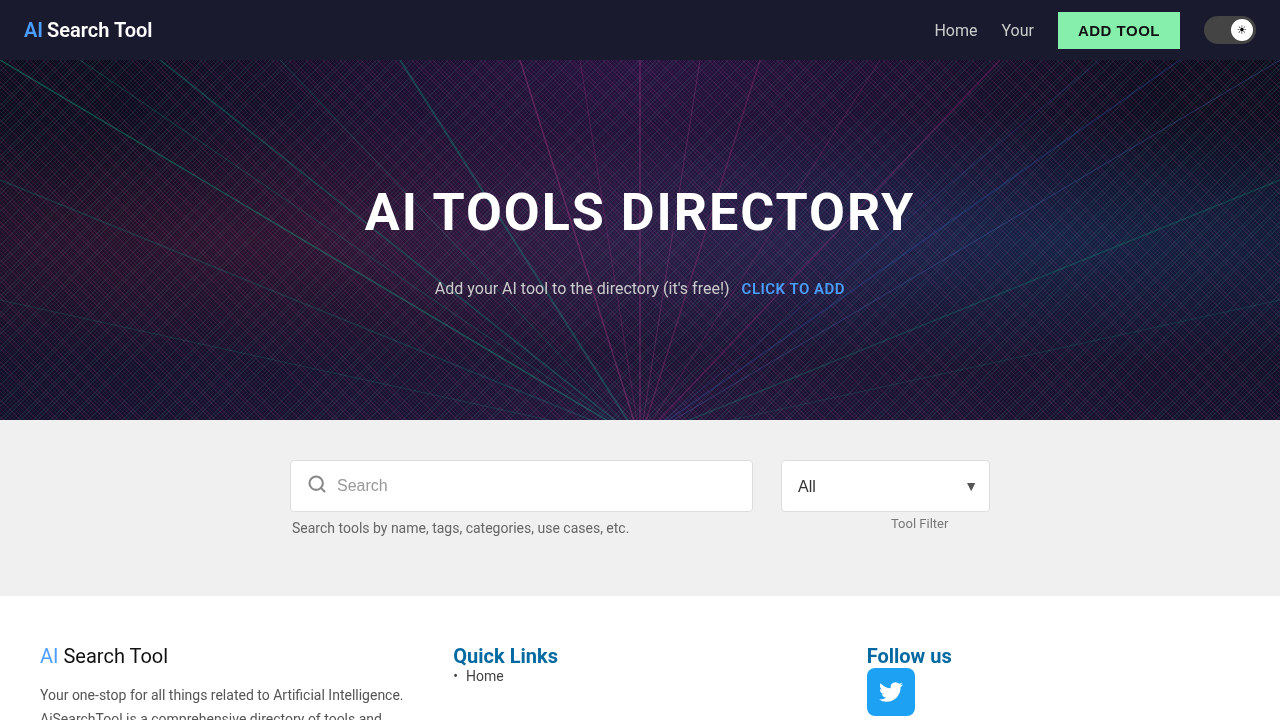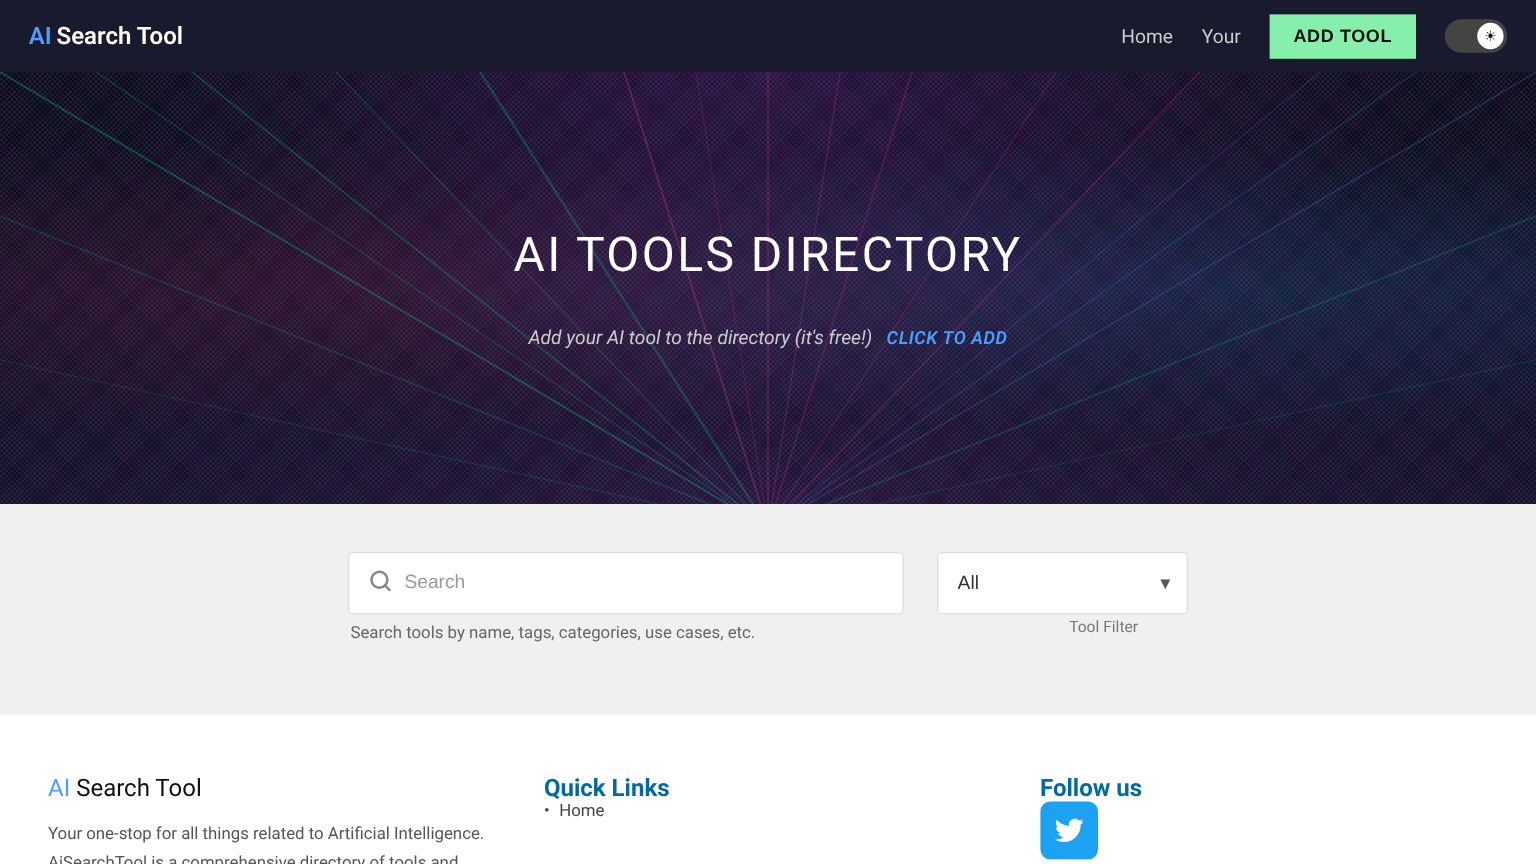--- a/index.html
+++ b/index.html
@@ -121,34 +121,33 @@
     .hero-lines svg {
       width: 100%;
       height: 100%;
     }
     .hero-content {
       position: relative;
       z-index: 2;
       text-align: center;
     }
     .hero-title {
-      font-size: 40px;
-      font-weight: 400;
+      font-size: 52px;
+      font-weight: 700;
       color: #fff;
       letter-spacing: 2px;
       margin-bottom: 36px;
     }
     .hero-subtitle {
       color: #ccc;
       font-size: 16px;
       display: flex;
       align-items: center;
       gap: 12px;
       justify-content: center;
-      font-style: italic;
     }
     .click-to-add {
       color: #4a9eff;
       font-weight: 600;
       font-size: 15px;
       cursor: pointer;
       letter-spacing: 0.5px;
     }
 
     

